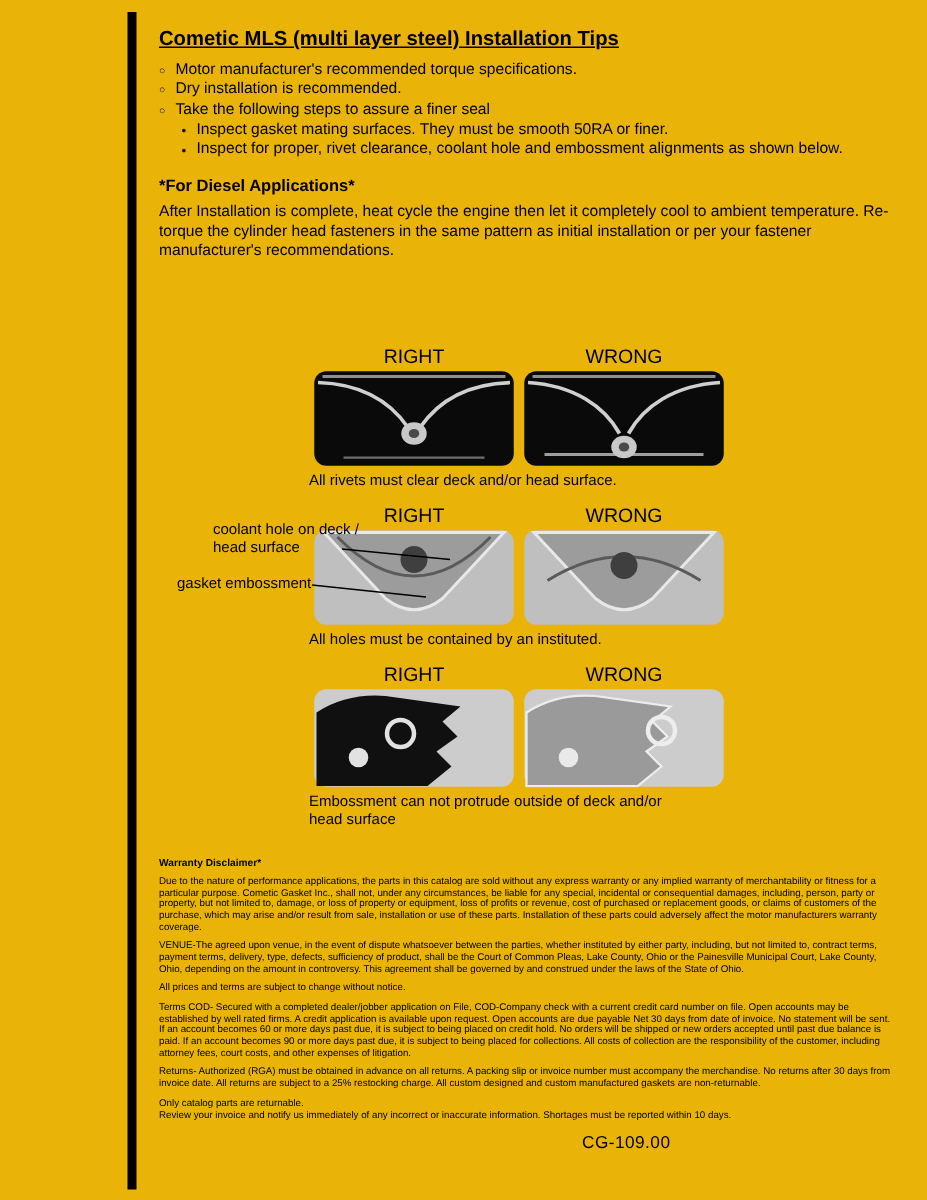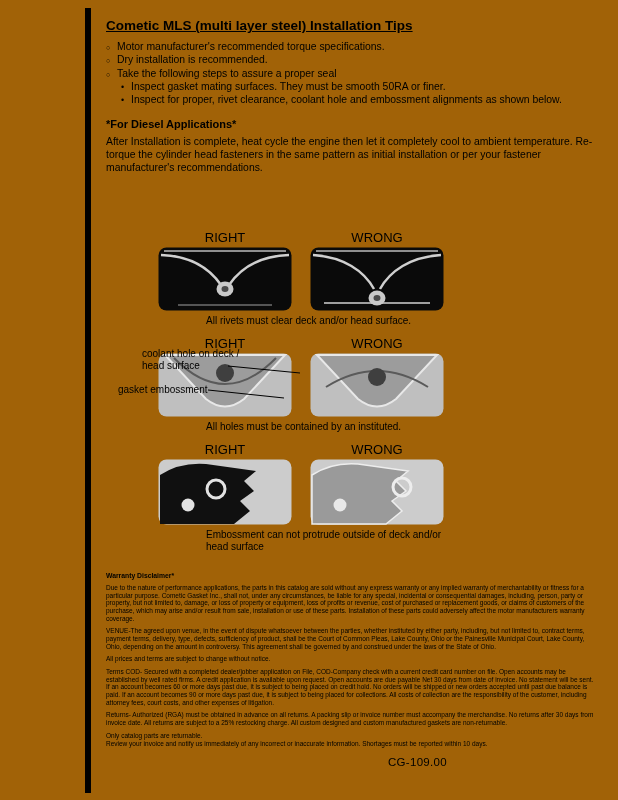--- a/index.html
+++ b/index.html
@@ -1,31 +1,31 @@
 <!DOCTYPE html>
 <html><head>
 <meta charset="utf-8">
 <style>
   html,body{margin:0;padding:0}
   body{width:618px;height:800px;background:#ffffff;font-family:"Liberation Sans",sans-serif;color:#000}
-  .page{position:relative;width:618px;height:800px;background:#a16207;overflow:hidden}
+  .page{position:relative;width:618px;height:800px;background:#eab308;overflow:hidden}
   .left-rule{position:absolute;left:85px;top:8px;width:6px;height:785px;background:#000}
   .content-top{position:absolute;left:106px;top:18px;width:492px}
   .title{font-size:13.5px;font-weight:bold;text-decoration:underline;margin:0 0 8px 0}
   .bullets{font-size:10.4px;line-height:1.24}
   .bullet{display:flex}
   .bullet .marker{flex:0 0 11px;font-size:7px;line-height:1.9}
   .bullet.sub{margin-left:15px}
   .bullet.sub .marker{flex:0 0 10px;font-size:9px;line-height:1.45}
   .diesel-head{font-size:11px;font-weight:bold;margin:11px 0 5px 0}
   .para{font-size:10.4px;line-height:1.26;margin:0 0 8px 0}
   .note{margin-top:1px}
   .diagrams{position:absolute;left:106px;top:230px;width:492px}
   .dset{position:relative;margin-bottom:9px}
-  .rw-row{display:flex;margin-left:52px;gap:18px}
+  .rw-row{display:flex;margin-left:103px;gap:6px}
   .rw-col{width:134px}
   .rw-head{font-size:13px;text-align:center;margin-bottom:2px}
   .diag{display:block;width:134px}
   .caption{font-size:10px;line-height:1.2;margin:4px 0 0 100px}
   .cap3{max-width:250px}
   .anno{position:absolute;font-size:10px;line-height:1.2}
   .anno1{left:36px;top:12px;width:100px}
   .anno2{left:12px;top:48px;width:110px}
   .anno-lines{position:absolute;left:0;top:0;pointer-events:none}
   .warranty{position:absolute;left:106px;top:572px;width:492px}
@@ -47,21 +47,21 @@
       <div class="bullet">
         <span class="marker">○</span>
         <span>Motor manufacturer's recommended torque specifications.</span>
       </div>
       <div class="bullet">
         <span class="marker">○</span>
         <span>Dry installation is recommended.</span>
       </div>
       <div class="bullet">
         <span class="marker">○</span>
-        <span>Take the following steps to assure a proper seal</span>
+        <span>Take the following steps to assure a finer seal</span>
       </div>
       <div class="bullet sub">
         <span class="marker">•</span>
         <span>Inspect gasket mating surfaces.  They must be smooth 50RA or finer.</span>
       </div>
       <div class="bullet sub">
         <span class="marker">•</span>
         <span>Inspect for proper, rivet clearance, coolant hole and embossment alignments as shown below.</span>
       </div>
     </div>

